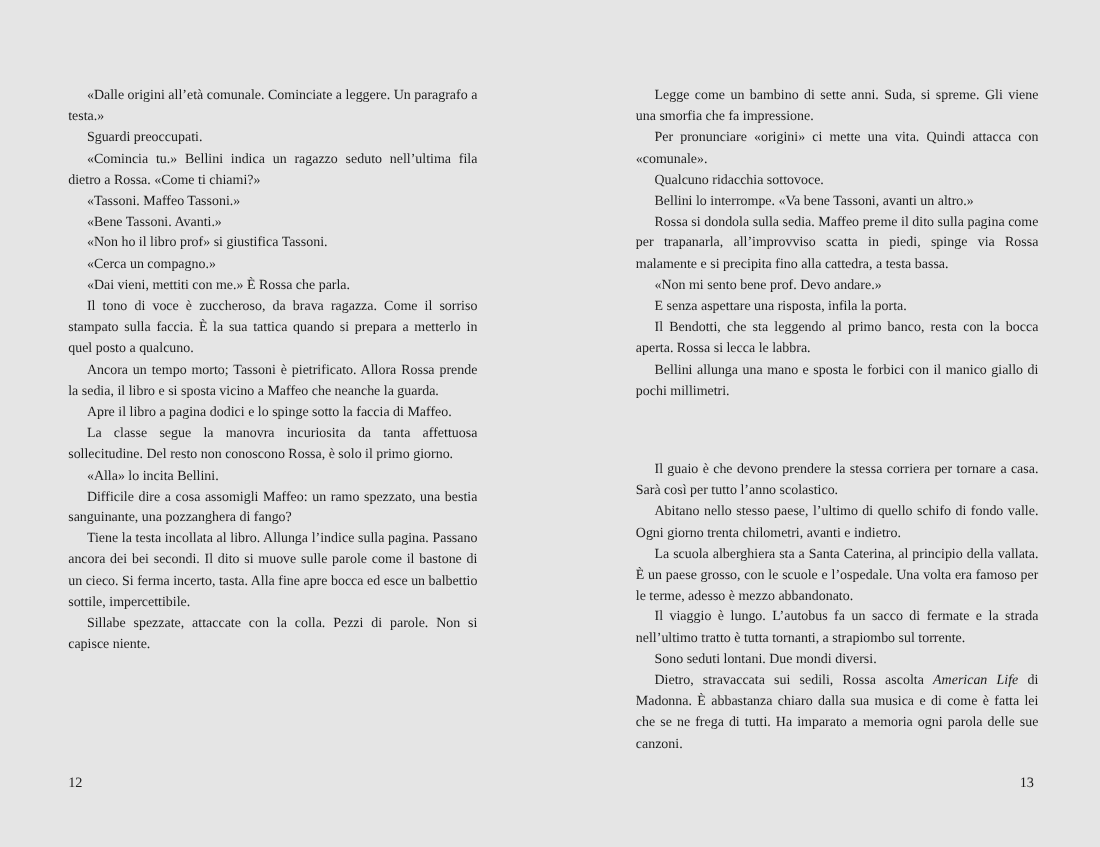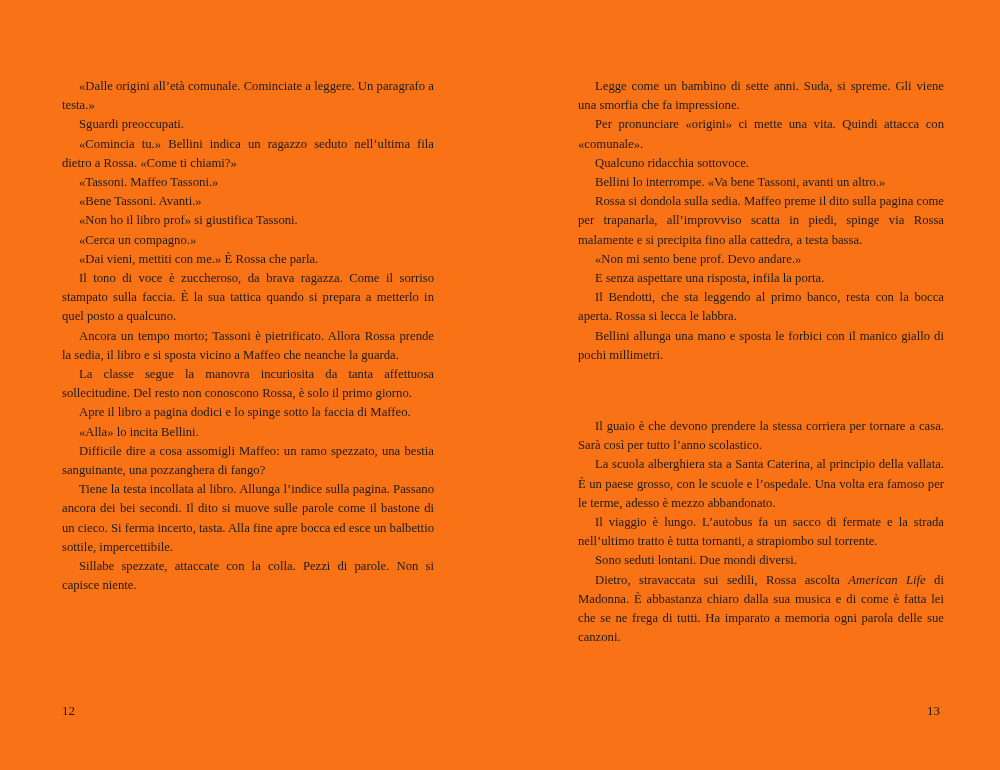--- a/index.html
+++ b/index.html
@@ -8,21 +8,21 @@
     overflow: hidden;
     background: #ffffff;
   }
   body {
     font-family: "Liberation Serif", "DejaVu Serif", serif;
     color: #1c1c1c;
   }
   .spread {
     position: relative;
     width: 1000px; height: 770px;
-    background: #f97316;
+    background: #e5e5e5;
     overflow: hidden;
   }
   .page {
     position: absolute;
     top: 0; bottom: 0;
     overflow: hidden;
   }
   .page-left  { left: 62px;  width: 372px; }
   .page-right { left: 578px; width: 366px; }
   .page-text {
@@ -56,42 +56,43 @@
         <p class="para"><span>«Dalle origini all’età comunale. Cominciate a leggere. Un paragrafo a testa.»</span></p>
         <p class="para"><span>Sguardi preoccupati.</span></p>
         <p class="para"><span>«Comincia tu.» Bellini indica un ragazzo seduto nell’ultima fila dietro a Rossa. «Come ti chiami?»</span></p>
         <p class="para"><span>«Tassoni. Maffeo Tassoni.»</span></p>
         <p class="para"><span>«Bene Tassoni. Avanti.»</span></p>
         <p class="para"><span>«Non ho il libro prof» si giustifica Tassoni.</span></p>
         <p class="para"><span>«Cerca un compagno.»</span></p>
         <p class="para"><span>«Dai vieni, mettiti con me.» È Rossa che parla.</span></p>
         <p class="para"><span>Il tono di voce è zuccheroso, da brava ragazza. Come il sorriso stampato sulla faccia. È la sua tattica quando si prepara a metterlo in quel posto a qualcuno.</span></p>
         <p class="para"><span>Ancora un tempo morto; Tassoni è pietrificato. Allora Rossa prende la sedia, il libro e si sposta vicino a Maffeo che neanche la guarda.</span></p>
+        <p class="para"><span>Apre il libro a pagina dodici e lo spinge sotto la faccia di Maffeo.</span></p>
         <p class="para"><span>La classe segue la manovra incuriosita da tanta affettuosa sollecitudine. Del resto non conoscono Rossa, è solo il primo giorno.</span></p>
-        <p class="para"><span>Apre il libro a pagina dodici e lo spinge sotto la faccia di Maffeo.</span></p>
         <p class="para"><span>«Alla» lo incita Bellini.</span></p>
         <p class="para"><span>Difficile dire a cosa assomigli Maffeo: un ramo spezzato, una bestia sanguinante, una pozzanghera di fango?</span></p>
         <p class="para"><span>Tiene la testa incollata al libro. Allunga l’indice sulla pagina. Passano ancora dei bei secondi. Il dito si muove sulle parole come il bastone di un cieco. Si ferma incerto, tasta. Alla fine apre bocca ed esce un balbettio sottile, impercettibile.</span></p>
         <p class="para"><span>Sillabe spezzate, attaccate con la colla. Pezzi di parole. Non si capisce niente.</span></p>
       </div>
     <div class="page-number">12</div>
   </div>
 
   <div class="page page-right">
     <div class="page-text">
         <p class="para"><span>Legge come un bambino di sette anni. Suda, si spreme. Gli viene una smorfia che fa impressione.</span></p>
         <p class="para"><span>Per pronunciare «origini» ci mette una vita. Quindi attacca con «comunale».</span></p>
         <p class="para"><span>Qualcuno ridacchia sottovoce.</span></p>
         <p class="para"><span>Bellini lo interrompe. «Va bene Tassoni, avanti un altro.»</span></p>
         <p class="para"><span>Rossa si dondola sulla sedia. Maffeo preme il dito sulla pagina come per trapanarla, all’improvviso scatta in piedi, spinge via Rossa malamente e si precipita fino alla cattedra, a testa bassa.</span></p>
         <p class="para"><span>«Non mi sento bene prof. Devo andare.»</span></p>
         <p class="para"><span>E senza aspettare una risposta, infila la porta.</span></p>
         <p class="para"><span>Il Bendotti, che sta leggendo al primo banco, resta con la bocca aperta. Rossa si lecca le labbra.</span></p>
         <p class="para"><span>Bellini allunga una mano e sposta le forbici con il manico giallo di pochi millimetri.</span></p>
         <p class="para gap-before"><span>Il guaio è che devono prendere la stessa corriera per tornare a casa. Sarà così per tutto l’anno scolastico.</span></p>
+        <p class="para"><span>Abitano nello stesso paese, l’ultimo di quello schifo di fondo valle. Ogni giorno trenta chilometri, avanti e indietro.</span></p>
         <p class="para"><span>La scuola alberghiera sta a Santa Caterina, al principio della vallata. È un paese grosso, con le scuole e l’ospedale. Una volta era famoso per le terme, adesso è mezzo abbandonato.</span></p>
         <p class="para"><span>Il viaggio è lungo. L’autobus fa un sacco di fermate e la strada nell’ultimo tratto è tutta tornanti, a strapiombo sul torrente.</span></p>
         <p class="para"><span>Sono seduti lontani. Due mondi diversi.</span></p>
         <p class="para"><span>Dietro, stravaccata sui sedili, Rossa ascolta </span><span class="italic">American Life</span><span> di Madonna. È abbastanza chiaro dalla sua musica e di come è fatta lei che se ne frega di tutti. Ha imparato a memoria ogni parola delle sue canzoni.</span></p>
       </div>
     <div class="page-number">13</div>
   </div>
 
 </div>
 

